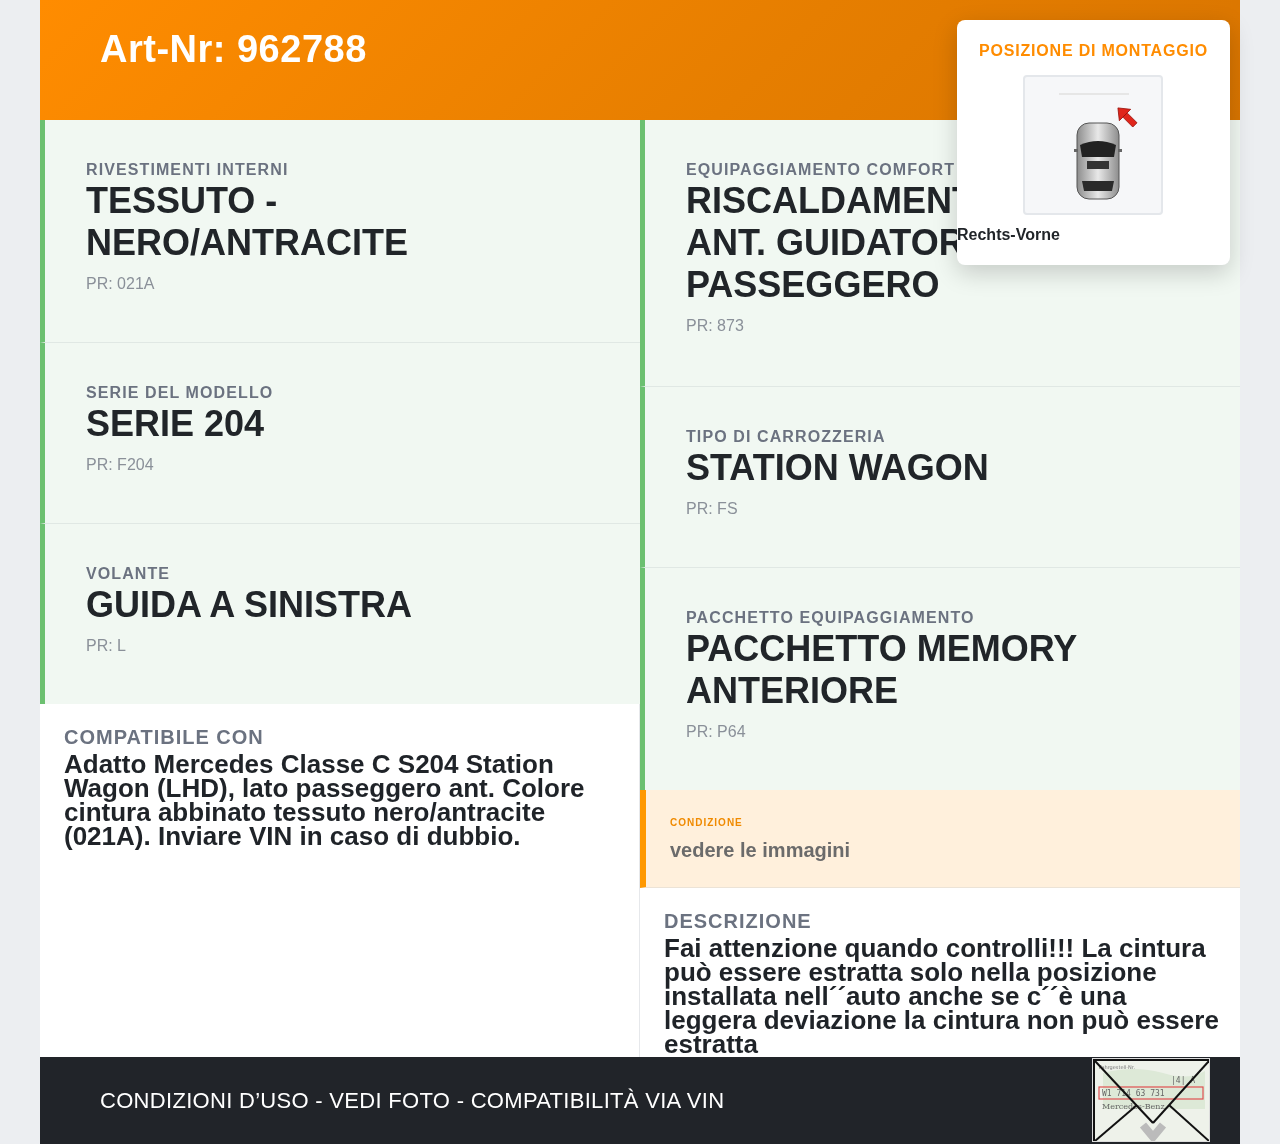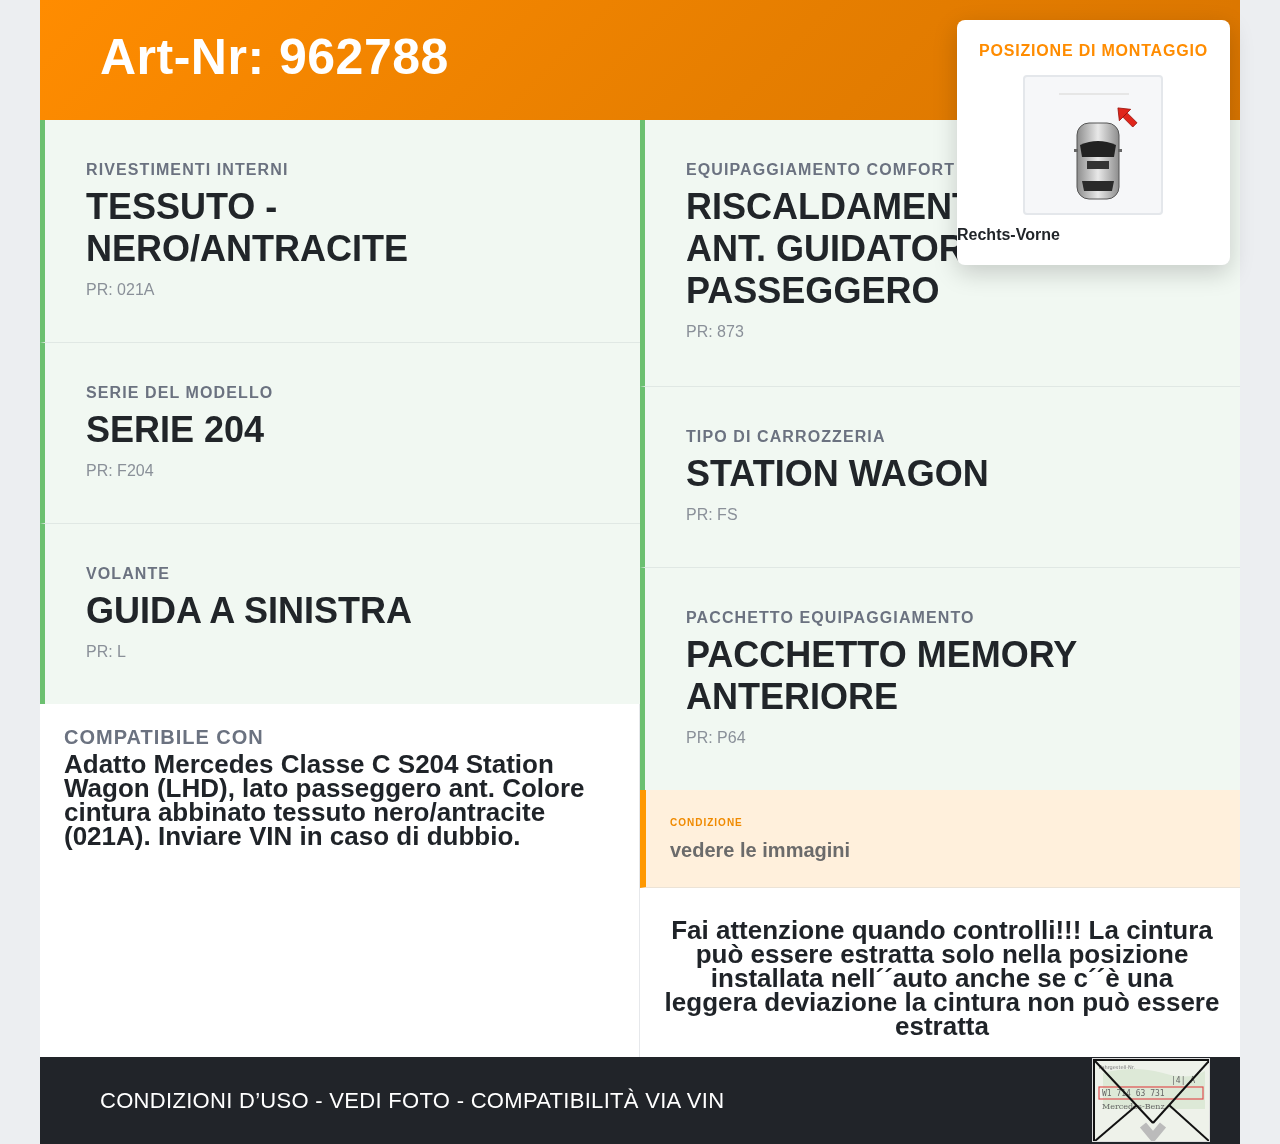--- a/index.html
+++ b/index.html
@@ -13,38 +13,37 @@
     .page {
       position: absolute; left: 40px; top: 0; width: 1200px; height: 1144px;
       background: #ffffff;
     }
     .header {
       position: absolute; left: 0; top: 0; width: 1200px; height: 120px;
       background: linear-gradient(135deg, #ff8c00 0%, #e67e00 60%, #d97500 100%);
     }
     .header-title {
       position: absolute; left: 60px; top: 28px;
-      font-size: 50px; font-weight: 700; color: #ffffff; letter-spacing: 0.5px;
+      font-size: 38px; font-weight: 700; color: #ffffff; letter-spacing: 0.5px;
     }
     .col { position: absolute; top: 120px; width: 600px; }
     .col-left { left: 0; }
     .col-right { left: 600px; }
     .spec {
       position: relative;
       background: #f1f8f2;
       border-left: 5px solid #6cc070;
       border-bottom: 1px solid #e0e8e4;
       padding: 40px 40px 0 41px;
     }
     .spec-label {
       font-size: 16px; font-weight: 700; color: #6b7280; letter-spacing: 1.1px;
       text-transform: uppercase; line-height: 20px;
     }
     .spec-value {
-      margin-top: 6px;
       font-size: 36px; font-weight: 700; color: #212529; line-height: 42px;
       text-transform: uppercase;
     }
     .spec-pr {
       margin-top: 10px; font-size: 16px; color: #8a9099; line-height: 20px;
     }
     .s-int  { height: 223px; }
     .s-ser  { height: 181px; padding-top: 40px; }
     .s-vol  { height: 181px; padding-top: 40px; }
     .s-com  { height: 267px; }
@@ -165,21 +164,22 @@
     <div class="block-label">COMPATIBILE CON</div>
     <div class="block-text" style="width:540px;">Adatto Mercedes Classe C S204 Station Wagon (LHD), lato passeggero ant. Colore cintura abbinato tessuto nero/antracite (021A). Inviare VIN in caso di dubbio.</div>
   </div>
 
   <div class="condition">
     <div class="cond-label">CONDIZIONE</div>
     <div class="cond-value">vedere le immagini</div>
   </div>
 
   <div class="desc">
-    <div class="block-text" style="width:556px;text-align:center;">Fai attenzione quando controlli!!! La cintura può essere estratta solo nella posizione installata nell´´auto anche se c´´è una leggera deviazione la cintura non può essere estratta</div>
+    <div class="block-label">DESCRIZIONE</div>
+    <div class="block-text" style="width:556px;">Fai attenzione quando controlli!!! La cintura può essere estratta solo nella posizione installata nell´´auto anche se c´´è una leggera deviazione la cintura non può essere estratta</div>
   </div>
 
   <div class="footer">
     <div class="footer-text">CONDIZIONI D’USO - VEDI FOTO - COMPATIBILITÀ VIA VIN</div>
     <div class="vin-thumb">
       <svg width="118" height="84" viewBox="0 0 118 84">
         <rect x="0" y="0" width="118" height="84" fill="#eef2ea"></rect>
         <path d="M10 14 Q40 6 70 14 Q95 22 112 12 L112 50 L10 50 Z" fill="#d8e6d2" opacity="0.8"></path>
         <text x="6" y="10" font-size="5" fill="#777" font-family="DejaVu Sans, sans-serif">Fahrgestell-Nr.</text>
         <text x="78" y="24" font-size="8" fill="#666" font-family="DejaVu Sans Mono, monospace">|4| A</text>

